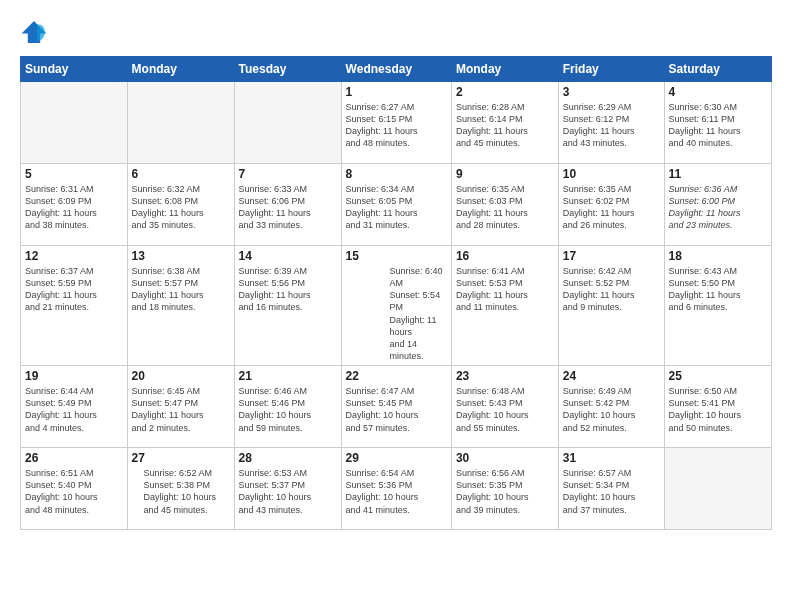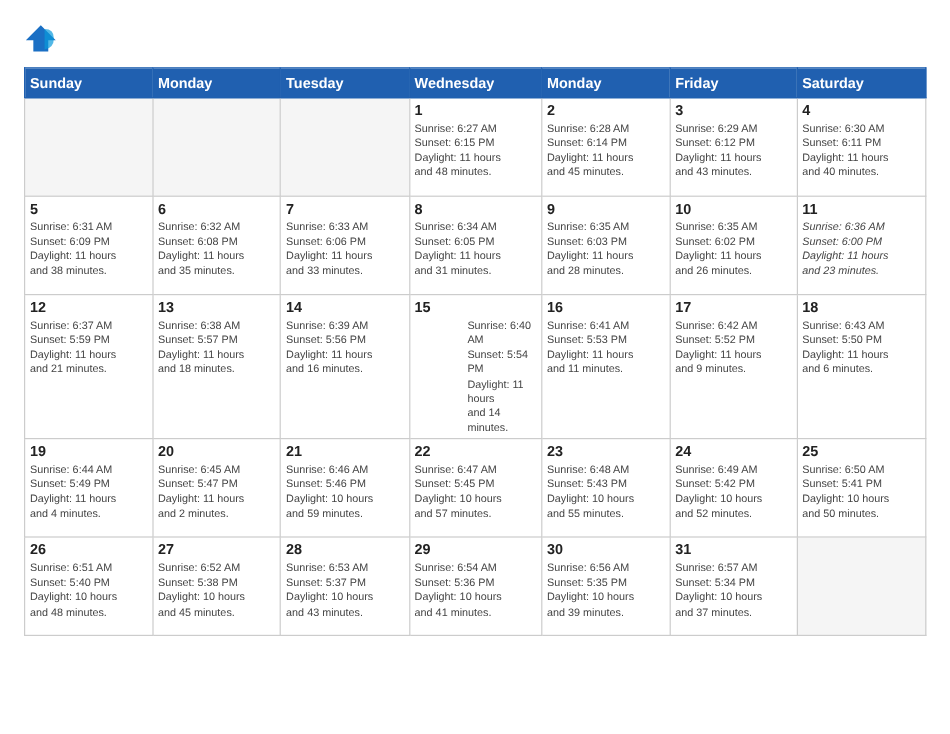--- a/index.html
+++ b/index.html
@@ -315,21 +315,21 @@
         <tr>
           <td>
             <div class="day-num">26</div>
             <div class="day-info" style="white-space: pre-line;">Sunrise: 6:51 AM
 Sunset: 5:40 PM
 Daylight: 10 hours
 and 48 minutes.</div>
           </td>
           <td>
             <div class="day-num">27</div>
-            <div class="day-info" style="white-space: pre-line;">Sunrise: 6:52 AM
+            <div class="day-info" style="white-space: pre-line; margin-left: 12px;">Sunrise: 6:52 AM
 Sunset: 5:38 PM
 Daylight: 10 hours
 and 45 minutes.</div>
           </td>
           <td>
             <div class="day-num">28</div>
             <div class="day-info" style="white-space: pre-line;">Sunrise: 6:53 AM
 Sunset: 5:37 PM
 Daylight: 10 hours
 and 43 minutes.</div>

